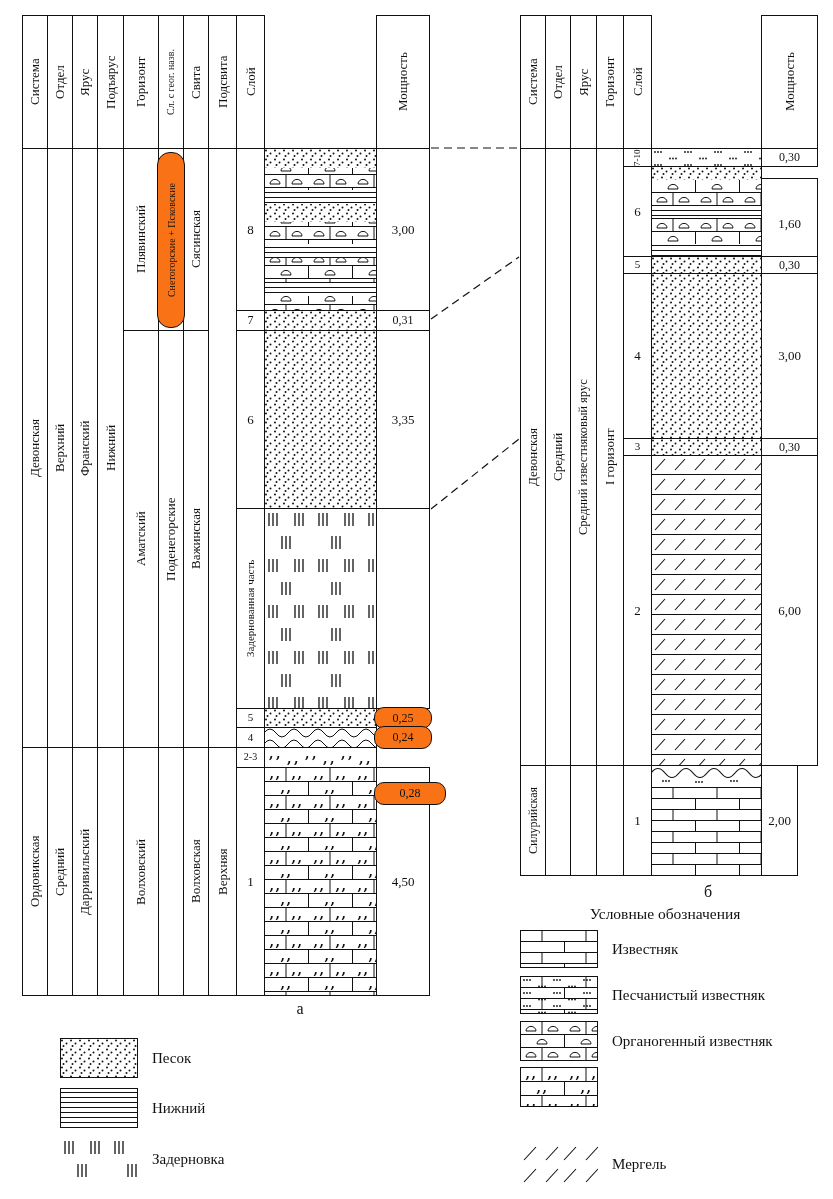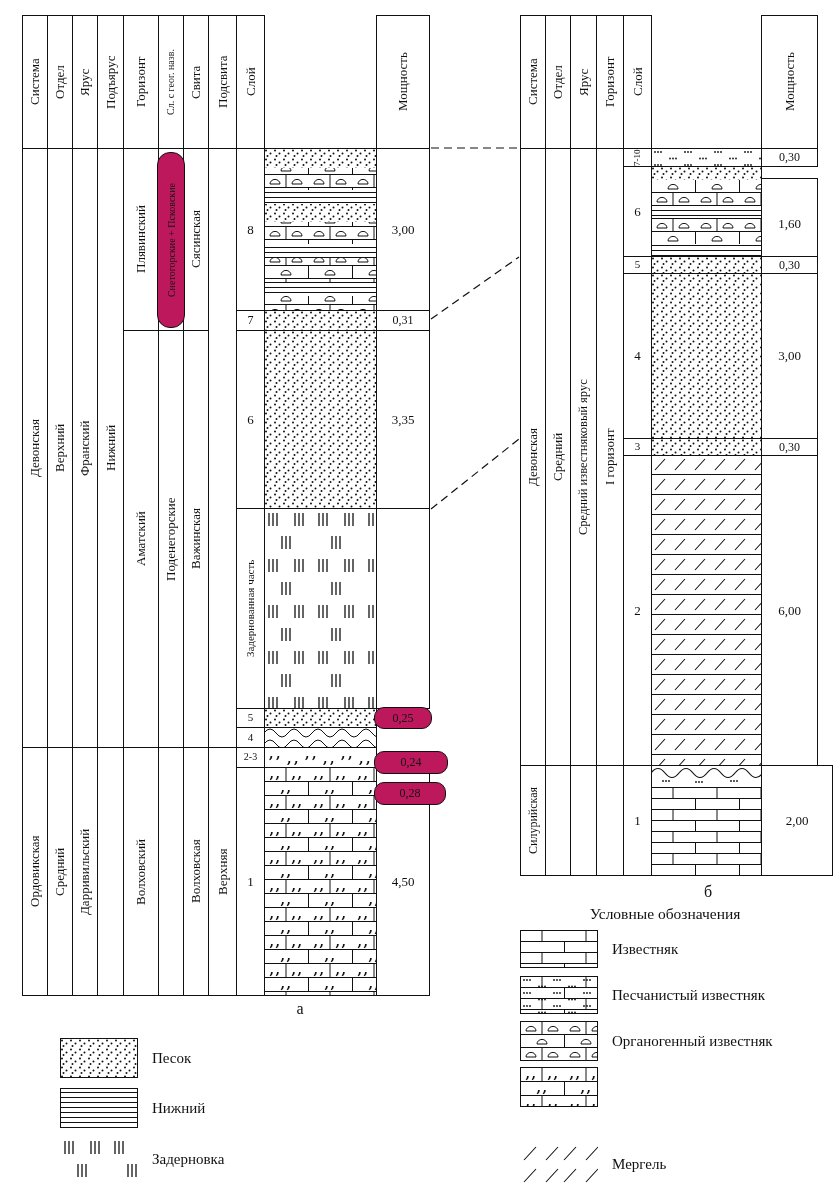--- a/index.html
+++ b/index.html
@@ -11,21 +11,21 @@
   .c {
     position:absolute; box-sizing:border-box; border:1px solid #111; background:#fff;
     display:flex; align-items:center; justify-content:center;
     font-size:13px; line-height:1.05; text-align:center; overflow:visible;
   }
   .v { writing-mode:vertical-rl; transform:rotate(180deg); white-space:nowrap; }
   .lith { position:absolute; }
   .lbl { position:absolute; display:flex; align-items:center; font-size:15px; }
   .ctr { justify-content:center; }
   .callout {
-    position:absolute; box-sizing:border-box; border:1px solid #111; background:#be185d;
+    position:absolute; box-sizing:border-box; border:1px solid #111; background:#f97316;
     display:flex; align-items:center; justify-content:center; z-index:3;
   }
   .co-v { border-radius:13px; }
   .co-m { border-radius:10px; font-size:12px; }
   .f9  { font-size:9px; }
   .f10 { font-size:10px; }
   .f11 { font-size:11px; }
   .f12 { font-size:12px; }
   .f125{ font-size:12.5px; }
   svg.overlay { position:absolute; left:0; top:0; }
@@ -187,21 +187,21 @@
   <svg class="lith" style="left:264px;top:767px" width="113" height="229">
     <rect width="113" height="229" fill="url(#pat-glauk)"></rect>
     <rect x="0.5" y="0.5" width="112" height="228" fill="none" stroke="#111"></rect>
   </svg>
 
   <div class="c" style="left:376px;top:148px;width:54px;height:163px">3,00</div>
   <div class="c f12" style="left:376px;top:310px;width:54px;height:21px">0,31</div>
   <div class="c" style="left:376px;top:330px;width:54px;height:179px">3,35</div>
   <div class="c" style="left:376px;top:508px;width:54px;height:201px"></div>
   <div class="callout co-m" style="left:374px;top:707px;width:58px;height:22px">0,25</div>
-  <div class="callout co-m" style="left:374px;top:751px;width:74px;height:23px">0,24</div>
+  <div class="callout co-m" style="left:374px;top:726px;width:58px;height:23px">0,24</div>
   <div class="callout co-m" style="left:374px;top:782px;width:72px;height:23px">0,28</div>
   <div class="c" style="left:376px;top:767px;width:54px;height:229px">4,50</div>
 
   <div class="lbl ctr" style="left:282px;top:999px;width:36px;height:20px;font-size:16px">а</div>
 
   <div class="c v" style="left:520px;top:15px;width:26px;height:134px">Система</div>
   <div class="c v" style="left:545px;top:15px;width:26px;height:134px">Отдел</div>
   <div class="c v" style="left:570px;top:15px;width:27px;height:134px">Ярус</div>
   <div class="c v" style="left:596px;top:15px;width:28px;height:134px">Горизонт</div>
   <div class="c v" style="left:623px;top:15px;width:29px;height:134px">Слой</div>
@@ -267,21 +267,21 @@
       <circle cx="86" cy="16" r="0.9" fill="#111"></circle>
     <rect x="0.5" y="0.5" width="110" height="110" fill="none" stroke="#111"></rect>
   </svg>
 
   <div class="c f12" style="left:761px;top:148px;width:57px;height:19px">0,30</div>
   <div class="c" style="left:761px;top:178px;width:57px;height:91px">1,60</div>
   <div class="c f12" style="left:761px;top:256px;width:57px;height:18px">0,30</div>
   <div class="c" style="left:761px;top:273px;width:57px;height:166px">3,00</div>
   <div class="c f12" style="left:761px;top:438px;width:57px;height:18px">0,30</div>
   <div class="c" style="left:761px;top:455px;width:57px;height:311px">6,00</div>
-  <div class="c" style="left:761px;top:765px;width:72px;height:111px">2,00</div>
+  <div class="c" style="left:761px;top:765px;width:37px;height:111px">2,00</div>
 
   <div class="lbl ctr" style="left:690px;top:882px;width:36px;height:20px;font-size:16px">б</div>
 
   <div class="lbl ctr" style="left:500px;top:903px;width:330px;height:22px;font-size:15.5px">Условные обозначения</div>
 
   <svg class="lith" style="left:520px;top:930px" width="78" height="38">
     <rect width="78" height="38" fill="url(#pat-limestone)"></rect>
     <rect x="0.5" y="0.5" width="77" height="37" fill="none" stroke="#111"></rect>
   </svg>
   <div class="lbl" style="left:612px;top:930px;width:220px;height:38px">Известняк</div>

